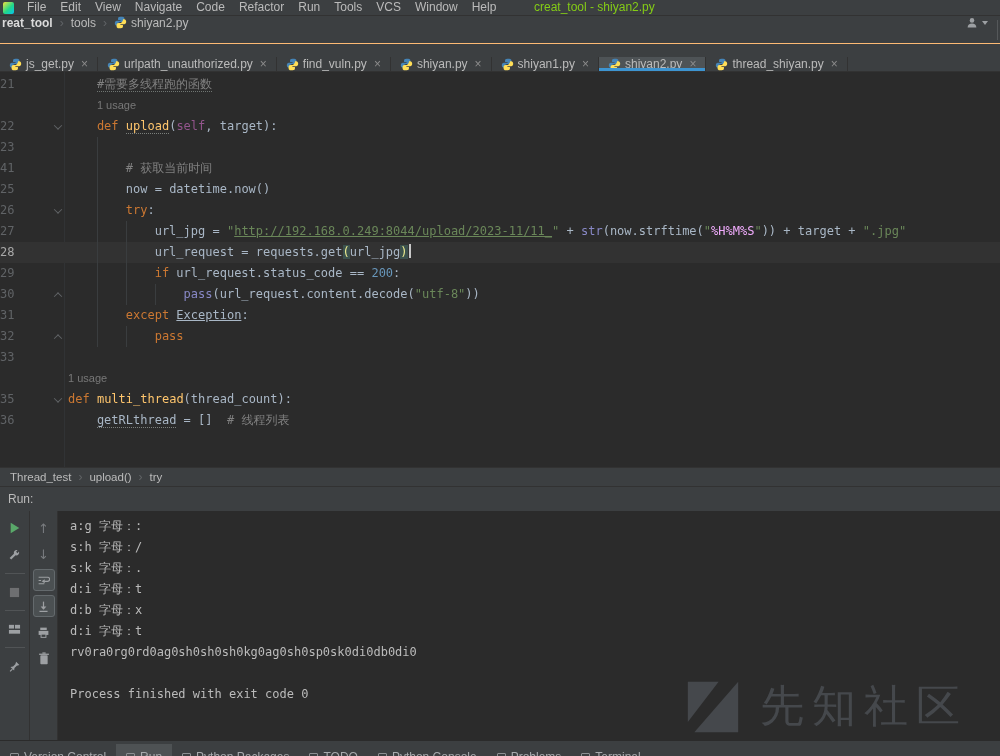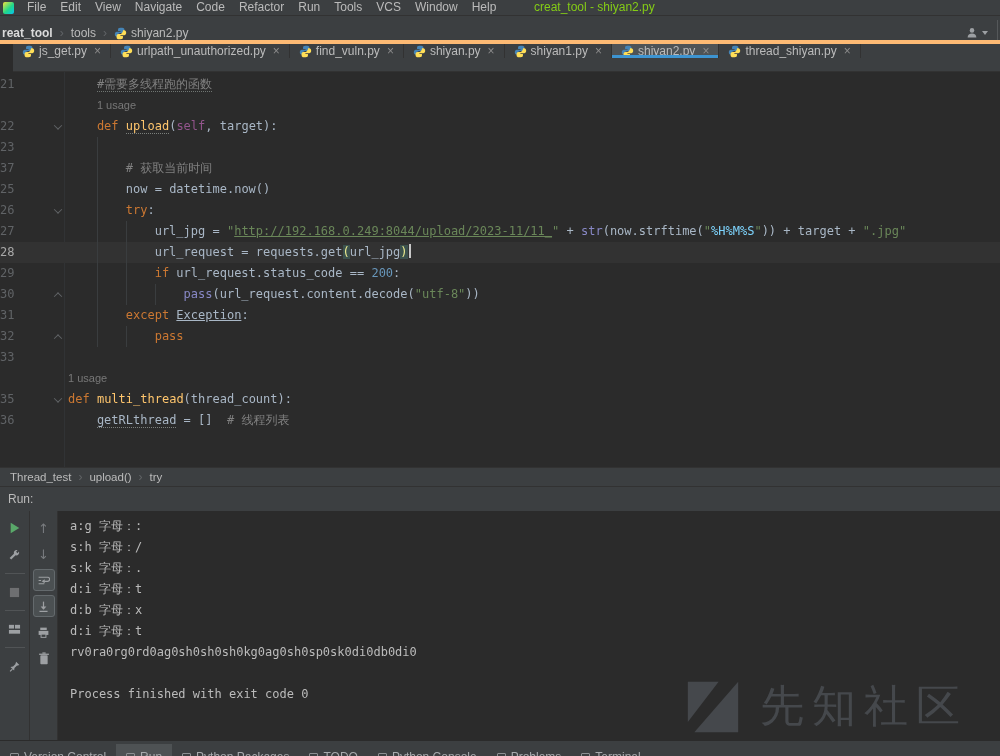--- a/index.html
+++ b/index.html
@@ -9,33 +9,33 @@
 
   
   #menubar { height:16px; background:#3c3f41; display:flex; align-items:center; position:relative;
     font-size:12px; color:#bbbbbb; border-bottom:1px solid #323232; }
   #app-logo { width:11px; height:12px; margin:0 6px 0 3px; border-radius:2px;
     background:linear-gradient(135deg,#f7e13e 0%,#21d789 55%,#07c3f2 100%); }
   .menu-item { padding:0 7px; line-height:15px; cursor:default; }
   #win-title { position:absolute; left:534px; top:0; line-height:15px; color:#84cc16; }
 
   
-  #crumbbar { height:28px; background:#3c3f41; display:flex; align-items:flex-end; font-size:12px;
-    border-bottom:4px solid #fdba74; position:relative; }
+  #crumbbar { height:28px; background:#3c3f41; display:flex; align-items:flex-start; font-size:12px;
+    border-bottom:1px solid #fdba74; position:relative; }
   #crumbbar .crumb-proj { font-weight:bold; color:#dadada; margin-left:2px; }
   .crumb-sep { color:#606366; margin:0 7px; font-size:12px; }
   .pyicon { width:13px; height:13px; display:inline-block; vertical-align:-2px; margin-right:4px; }
   #user-area { position:absolute; right:12px; display:flex; align-items:center; gap:3px; }
   .caret-down { width:0; height:0; border-left:3px solid transparent; border-right:3px solid transparent;
     border-top:4px solid #9da0a3; }
   #user-sep { position:absolute; right:2px; top:4px; height:20px; width:1px; background:#55585a; }
 
   
-  #tabbar { height:28px; background:#3c3f41; display:flex; align-items:flex-start;
-    border-bottom:1px solid #323232;margin-left:13px; }
+  #tabbar { height:28px; background:#3c3f41; display:flex; align-items:flex-end;
+    border-bottom:1px solid #323232; }
   .tab { display:flex; align-items:center; padding:0 9px; font-size:12px; color:#bbbbbb;
     border-right:1px solid #323232; position:relative; cursor:default; }
   .tab .close { margin-left:7px; color:#8c8c8c; font-size:12px; line-height:10px; }
   .tab.active { background:#4e5356; }
   .tab.active::after { content:""; position:absolute; left:0; right:0; bottom:0; height:3px; background:#3d94d1; }
 
   
   #editor { height:395px; overflow:hidden; background:#2b2b2b; position:relative; padding-top:2px; }
   #editor::before { content:""; position:absolute; left:64px; top:0; bottom:0; width:1px; background:#313335; }
   .code-row { position:relative; height:21px; line-height:21px; white-space:nowrap; }
@@ -49,21 +49,21 @@
   .chev.down { transform:rotate(45deg) translate(-1px,-1px); }
   .chev.up { transform:rotate(-135deg) translate(-1px,-1px); }
   .line-content { margin-left:68px; font-family:"DejaVu Sans Mono", monospace; font-size:12px;
     white-space:pre; color:#a9b7c6; }
   .ig { display:inline-block; width:28.9px; height:21px; vertical-align:top; }
   .ig.g { border-left:1px solid #3a3d3f; }
   .inlay { font-family:"Liberation Sans", sans-serif; font-size:11px; color:#787878; }
   .tk-k { color:#cc7832; }
   .tk-s { color:#6a8759; }
   .tk-su { color:#6a8759; text-decoration:underline; }
-  .tk-f { color:#7dd3fc; }
+  .tk-f { color:#f0abfc; }
   .tk-n { color:#6897bb; }
   .tk-c { color:#808080; }
   .tk-cu { color:#808080; border-bottom:1px dotted #6f7572; }
   .tk-fn { color:#ffc66d; }
   .tk-fnu { color:#ffc66d; border-bottom:1px dotted #7a7f7c; }
   .tk-d { color:#a9b7c6; }
   .tk-du { color:#a9b7c6; border-bottom:1px dotted #7a7f7c; }
   .tk-link { color:#a9b7c6; text-decoration:underline; }
   .tk-self { color:#94558d; }
   .tk-b { color:#8888c6; }
@@ -211,21 +211,21 @@
         <span class="fold">
           <span class="chev down"></span>
         </span>
         <pre class="line-content"><span class="ig"></span><span class="tk-k">def </span><span class="tk-fnu">upload</span><span class="tk-d">(</span><span class="tk-self">self</span><span class="tk-d">, target):</span></pre>
       </div>
       <div class="code-row">
         <span class="lnum">23</span>
         <pre class="line-content"><span class="ig"></span><span class="ig g"></span></pre>
       </div>
       <div class="code-row">
-        <span class="lnum">37</span>
+        <span class="lnum">41</span>
         <pre class="line-content"><span class="ig"></span><span class="ig g"></span><span class="tk-c"># 获取当前时间</span></pre>
       </div>
       <div class="code-row">
         <span class="lnum">25</span>
         <pre class="line-content"><span class="ig"></span><span class="ig g"></span><span class="tk-d">now = datetime.now()</span></pre>
       </div>
       <div class="code-row">
         <span class="lnum">26</span>
         <span class="fold">
           <span class="chev down"></span>

